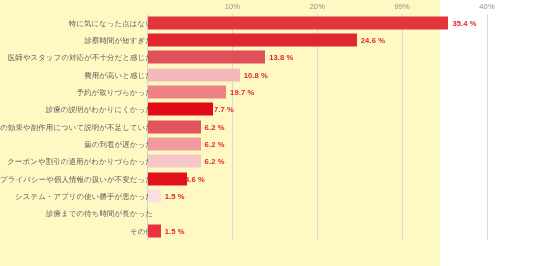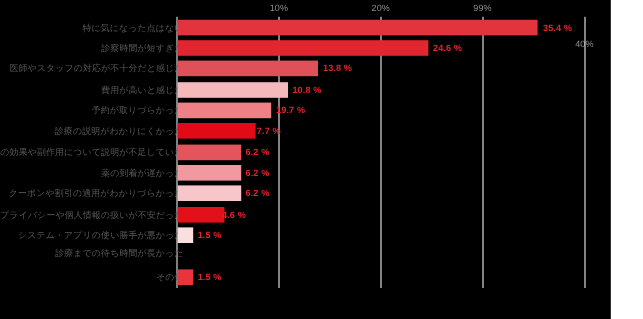--- a/index.html
+++ b/index.html
@@ -8,23 +8,23 @@
     background: #ffffff;
   }
   body {
     width: 536px;
     height: 266px;
     font-family: "Liberation Sans", "DejaVu Sans", sans-serif;
     overflow: hidden;
   }
   #chart-root {
     position: relative;
-    width: 509px;
+    width: 440px;
     height: 266px;
-    background: #000000;
+    background: #fef9c3;
     box-sizing: border-box;
   }
 
   
   .axis-area {
     position: absolute;
     left: 0; top: 0;
     width: 536px;
     height: 266px;
     pointer-events: none;
@@ -102,21 +102,21 @@
 
   <div class="axis-area">
     <div class="axis-line-left" style="height: 225.55px;"></div>
     <div id="ticks">
         <div class="tick-label" style="left: 232.375px; color: rgb(140, 140, 140);">10%</div>
         <div class="gridline" style="left: 232.375px; height: 225.55px; background: rgb(217, 217, 217);"></div>
         <div class="tick-label" style="left: 317.25px; color: rgb(140, 140, 140);">20%</div>
         <div class="gridline" style="left: 317.25px; height: 225.55px; background: rgb(217, 217, 217);"></div>
         <div class="tick-label" style="left: 402.125px; color: rgb(140, 140, 140);">99%</div>
         <div class="gridline" style="left: 402.125px; height: 225.55px; background: rgb(217, 217, 217);"></div>
-        <div class="tick-label" style="left: 487px; color: rgb(140, 140, 140); margin-top: 30px;">40%</div>
+        <div class="tick-label" style="left: 487px; color: rgb(140, 140, 140);">40%</div>
         <div class="gridline" style="left: 487px; height: 225.55px; background: rgb(217, 217, 217);"></div>
       </div>
   </div>
 
   <div class="rows" id="rows">
       <div class="row" style="top: 14px;">
         <div class="row-label" style="color: rgb(89, 89, 91);">特に気になった点はない</div>
         <div class="bar" style="width: 300.457px; background: rgb(226, 52, 60);"></div>
         <div class="bar-value" style="left: 452.457px; color: rgb(226, 36, 44);">35.4 %</div>
       </div>
@@ -163,21 +163,21 @@
       <div class="row" style="top: 170.15px;">
         <div class="row-label" style="color: rgb(89, 89, 91);">プライバシーや個人情報の扱いが不安だった</div>
         <div class="bar" style="width: 39.0425px; background: rgb(226, 16, 24);"></div>
         <div class="bar-value" style="left: 185px; color: rgb(226, 36, 44);">4.6 %</div>
       </div>
       <div class="row" style="top: 187.5px;">
         <div class="row-label" style="color: rgb(89, 89, 91);">システム・アプリの使い勝手が悪かった</div>
         <div class="bar" style="width: 12.7312px; background: rgb(250, 223, 224);"></div>
         <div class="bar-value" style="left: 164.731px; color: rgb(226, 36, 44);">1.5 %</div>
       </div>
-      <div class="row" style="top: 204.85px; font-family: Liberation Mono, monospace;">
+      <div class="row" style="top: 204.85px;">
         <div class="row-label" style="color: rgb(89, 89, 91);">診療までの待ち時間が長かった</div>
       </div>
       <div class="row" style="top: 222.2px;">
         <div class="row-label" style="color: rgb(89, 89, 91);">その他</div>
         <div class="bar" style="width: 12.7312px; background: rgb(232, 52, 60);"></div>
         <div class="bar-value" style="left: 164.731px; color: rgb(226, 36, 44);">1.5 %</div>
       </div>
     </div>
 
 </div>

